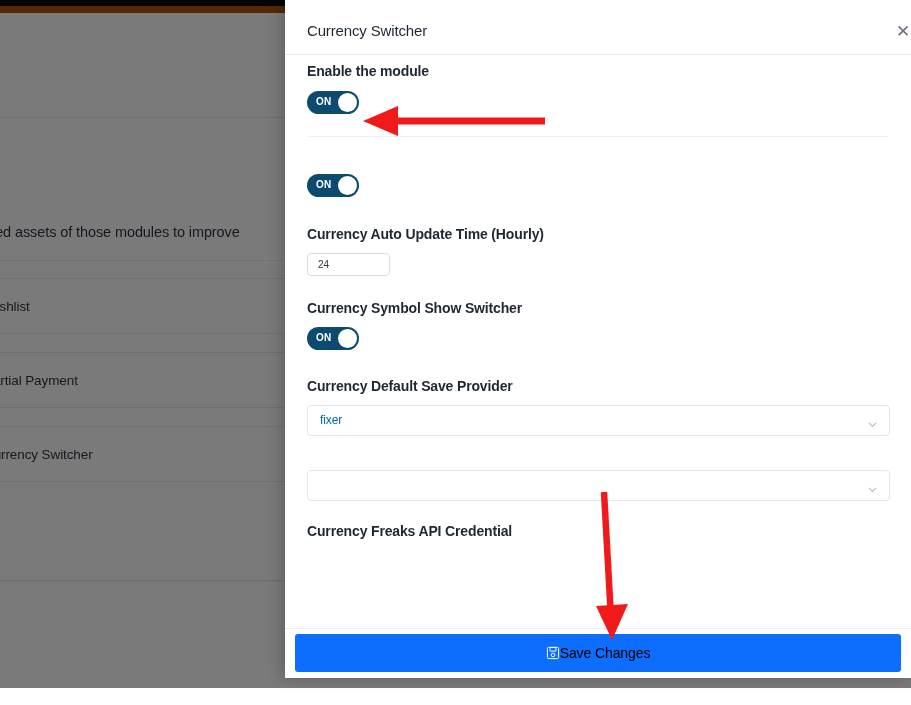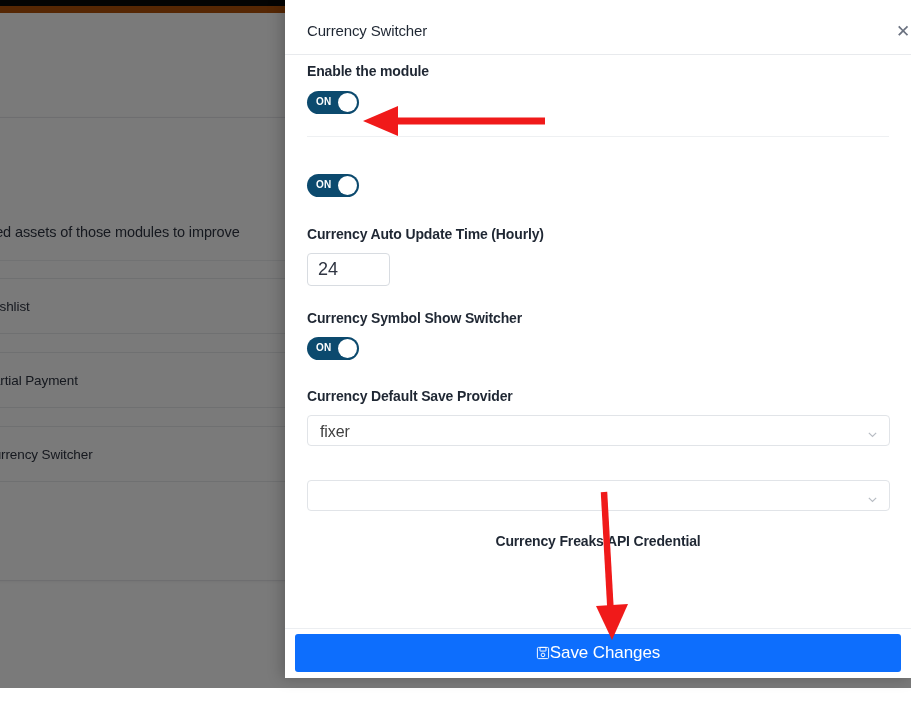--- a/index.html
+++ b/index.html
@@ -228,47 +228,47 @@
     top: 2px;
     width: 19px;
     height: 19px;
     border-radius: 50%;
     background: #ffffff;
   }
 
   
   .text-input {
     width: 83px;
-    height: 33px;
+    height: 23px;
     border: 1px solid #d8dce1;
     border-radius: 4px;
     background: #ffffff;
     font-family: "Liberation Sans", sans-serif;
-    font-size: 18px;
+    font-size: 10px;
     color: #2f3542;
     padding: 0 10px;
     outline: none;
   }
 
   
   .select-box {
     position: relative;
     width: 583px;
     height: 31px;
     border: 1px solid #e1e4e8;
     border-radius: 4px;
     background: #ffffff;
     cursor: pointer;
   }
   .select-value {
     position: absolute;
     left: 12px;
     top: 7px;
-    font-size: 16px;
-    color: #404040;
+    font-size: 12px;
+    color: #0369a1;
     letter-spacing: -0.1px;
   }
   .select-chevron {
     position: absolute;
     right: 11px;
     top: 10px;
     width: 11px; height: 11px;
     color: #b8bdc4;
   }
 
@@ -285,23 +285,23 @@
 
   .save-btn {
     position: absolute;
     left: 10px;
     top: 5px;
     width: 606px;
     height: 38px;
     background: #0d6efd;
     border: none;
     border-radius: 3px;
-    color: #ffffff;
+    color: #000000;
     font-family: "Liberation Sans", sans-serif;
-    font-size: 17px;
+    font-size: 14px;
     letter-spacing: -0.1px;
     cursor: pointer;
     display: flex;
     align-items: center;
     justify-content: center;
     gap: 0;
   }
 
   .save-icon { width: 14px; height: 14px; display: block; }
 
@@ -435,21 +435,21 @@
         <div class="select-box" style="margin-top:11px;">
           <span class="select-value"></span>
           <span class="select-chevron">
             <svg viewBox="0 0 12 12" fill="none" stroke="#b8bdc4" stroke-width="1.3">
                 <path d="M2 4.2 L6 8.2 L10 4.2"></path>
               </svg>
           </span>
         </div>
       </div>
 
-      <div class="field" style="padding-top:22px;text-align:center;">
+      <div class="field" style="padding-top:22px;">
         <div class="field-label">Currency Freaks API Credential</div>
       </div>
 
     </div>
 
     <div class="panel-foot">
       <button class="save-btn">
         <span>
           <svg class="save-icon" viewBox="0 0 16 16" fill="none" stroke="#ffffff" stroke-width="1.1">
             <rect x="1.6" y="1.6" width="12.8" height="12.8" rx="1.4"></rect>

